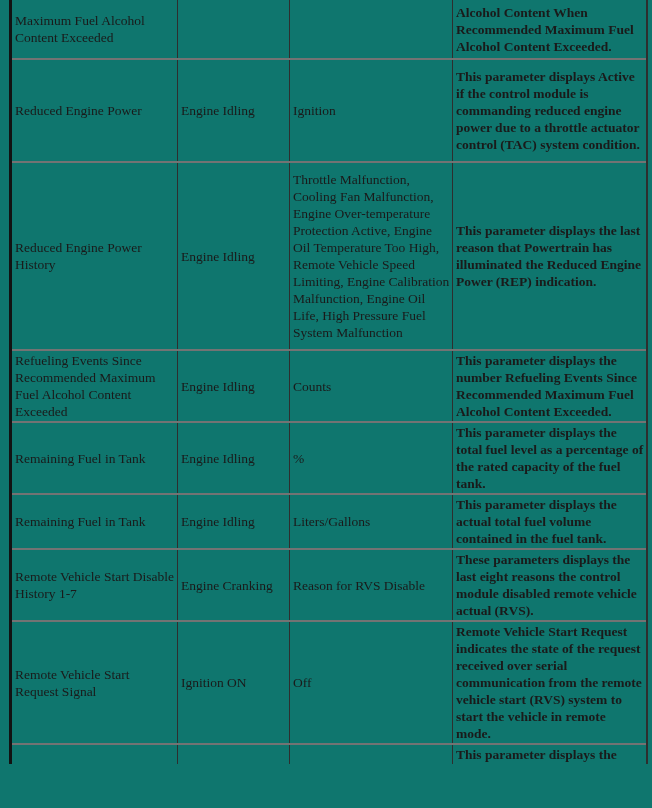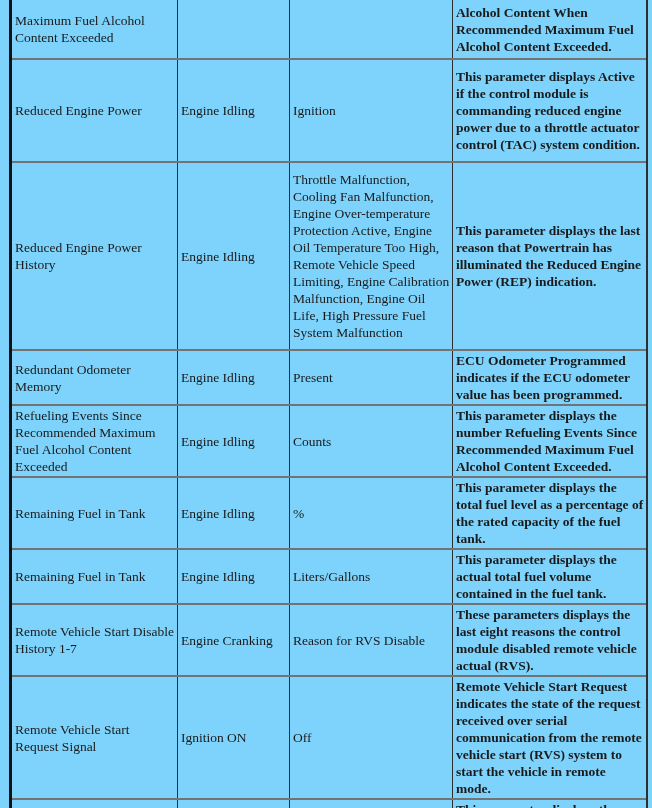--- a/index.html
+++ b/index.html
@@ -4,21 +4,21 @@
 <style>
   * { margin: 0; padding: 0; box-sizing: border-box; }
   html, body {
     background: #ffffff;
     font-family: "Liberation Serif", "DejaVu Serif", serif;
   }
   .page {
     position: relative;
     width: 652px;
     height: 808px;
-    background: #7dd3fc;
+    background: #0f766e;
     overflow: hidden;
   }
   table.param-table {
     position: absolute;
     left: 9px;
     top: 0;
     width: 636px;
     border-collapse: collapse;
     table-layout: fixed;
   }
@@ -68,26 +68,20 @@
           <td>Engine Idling</td>
           <td>Ignition</td>
           <td>This parameter displays Active if the control module is commanding reduced engine power due to a throttle actuator control (TAC) system condition.</td>
         </tr>
         <tr style="height: 188px;">
           <td>Reduced Engine Power History</td>
           <td>Engine Idling</td>
           <td>Throttle Malfunction, Cooling Fan Malfunction, Engine Over-temperature Protection Active, Engine Oil Temperature Too High, Remote Vehicle Speed Limiting, Engine Calibration Malfunction, Engine Oil Life, High Pressure Fuel System Malfunction</td>
           <td>This parameter displays the last reason that Powertrain has illuminated the Reduced Engine Power (REP) indication.</td>
         </tr>
-        <tr style="height: 54px;">
-          <td>Redundant Odometer Memory</td>
-          <td>Engine Idling</td>
-          <td>Present</td>
-          <td>ECU Odometer Programmed indicates if the ECU odometer value has been programmed.</td>
-        </tr>
         <tr style="height: 69px;">
           <td>Refueling Events Since Recommended Maximum Fuel Alcohol Content Exceeded</td>
           <td>Engine Idling</td>
           <td>Counts</td>
           <td>This parameter displays the number Refueling Events Since Recommended Maximum Fuel Alcohol Content Exceeded.</td>
         </tr>
         <tr style="height: 69px;">
           <td>Remaining Fuel in Tank</td>
           <td>Engine Idling</td>
           <td>%</td>

